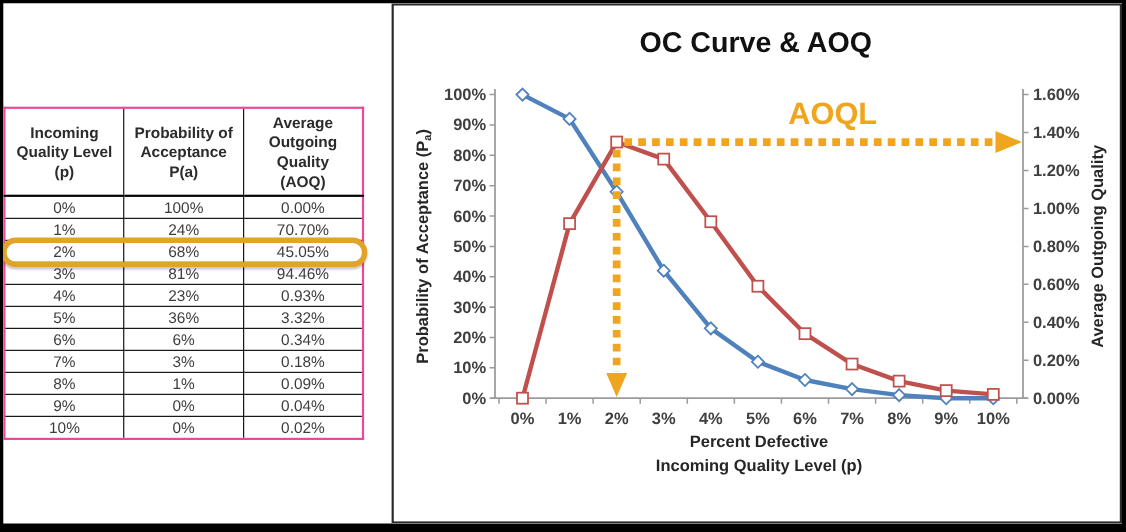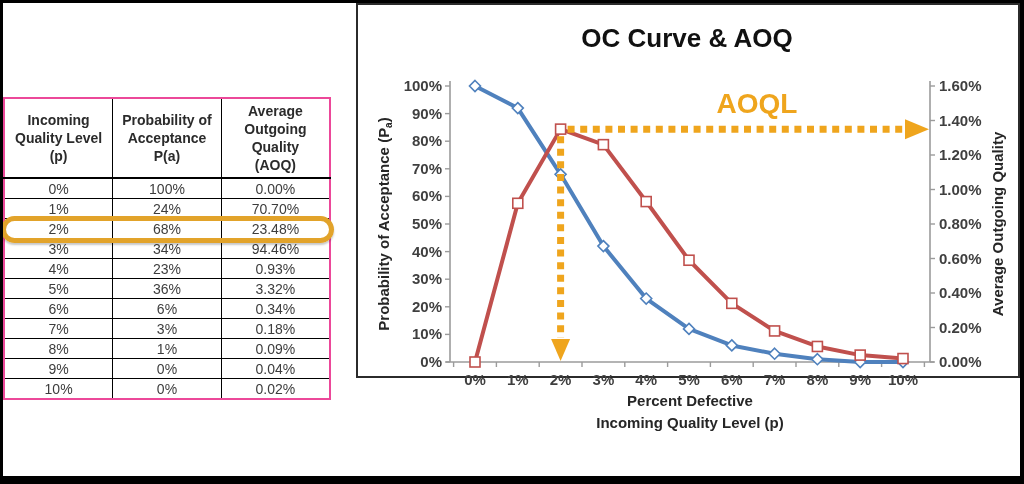--- a/index.html
+++ b/index.html
@@ -22,21 +22,21 @@
     border:1px solid #000;font-size:14px;color:#3d3d3d;
     text-align:center;height:19px;padding:0 2px;
   }
   .ellipse{
     position:absolute;left:-2px;top:119px;width:333px;height:27px;
     border:5px solid #E2A32A;border-radius:17px;box-sizing:border-box;
     box-shadow:0 2px 2px rgba(0,0,0,0.22);pointer-events:none;
   }
   
   .chart-panel{
-    position:absolute;left:353px;top:0;width:664px;height:375px;
+    position:absolute;left:353px;top:0;width:664px;height:473px;
     box-sizing:border-box;border:2px solid #2b2b2b;background:#fff;
   }
   .chart-panel svg{display:block;width:660px;height:469px;}
   text{font-family:"Liberation Sans",sans-serif;}
   .chart-title{font-size:26px;font-weight:bold;fill:#111;}
   .axis-title{font-size:15px;font-weight:bold;fill:#262626;}
   .tick-label{font-size:15px;font-weight:bold;fill:#3f3f3f;}
   .aoql-label{font-size:28px;font-weight:bold;}
 </style>
 </head>
@@ -67,25 +67,25 @@
             <td>0.00%</td>
           </tr>
           <tr>
             <td>1%</td>
             <td>24%</td>
             <td>70.70%</td>
           </tr>
           <tr>
             <td>2%</td>
             <td>68%</td>
-            <td>23.48%</td>
+            <td>45.05%</td>
           </tr>
           <tr>
             <td>3%</td>
-            <td>34%</td>
+            <td>81%</td>
             <td>94.46%</td>
           </tr>
           <tr>
             <td>4%</td>
             <td>23%</td>
             <td>0.93%</td>
           </tr>
           <tr>
             <td>5%</td>
             <td>36%</td>

